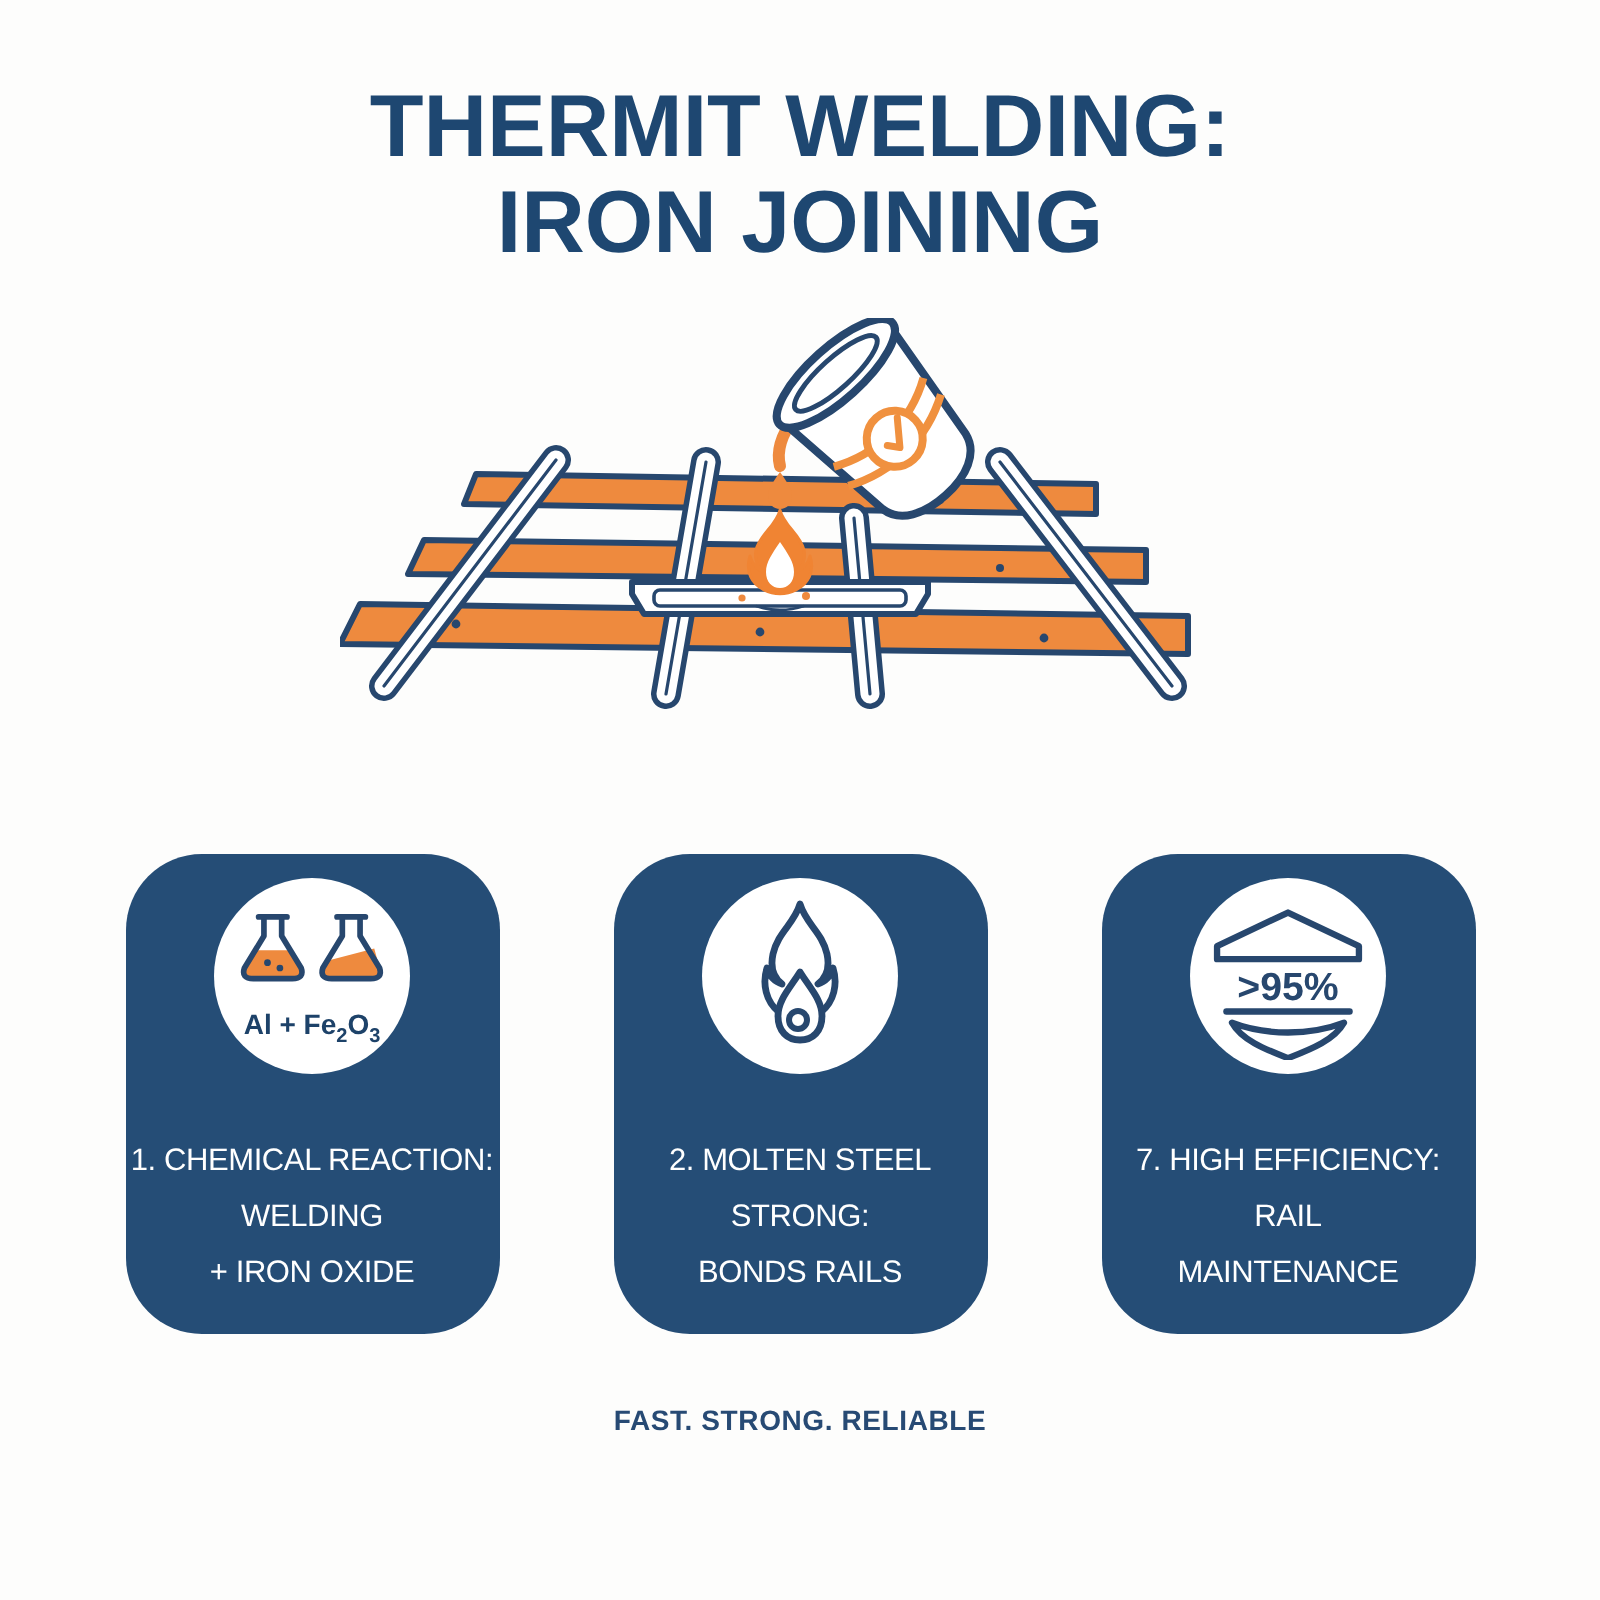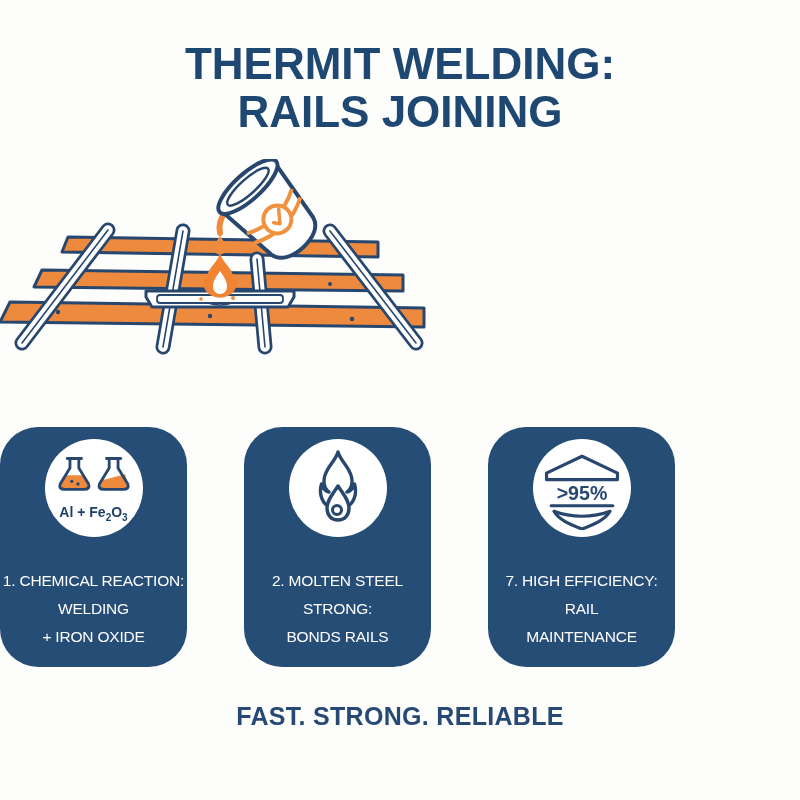--- a/index.html
+++ b/index.html
@@ -2,21 +2,21 @@
 <html><head>
 <meta charset="utf-8">
 <style>
   * { margin: 0; padding: 0; box-sizing: border-box; }
   html, body { width: 800px; height: 800px; }
   body {
     background: #fdfdfc;
     font-family: "Liberation Sans", sans-serif;
     overflow: hidden;
   }
-  .page { width: 800px; height: 800px; display: flex; flex-direction: column; }
+  .page { width: 800px; height: 800px; display: flex; flex-direction: column; align-items: center; }
 
   .title {
     margin-top: 40px;
     text-align: center;
     color: #1e4771;
     font-size: 44px;
     font-weight: 800;
     line-height: 1.1;
     letter-spacing: 0px;
   }
@@ -59,33 +59,33 @@
     font-weight: 400;
     font-size: 15.5px;
     letter-spacing: -0.2px;
     line-height: 28px;
     width: 182px;
   }
   .footer {
     margin-top: 35px;
     color: #274a74;
     font-weight: 800;
-    font-size: 25px;
+    font-size: 14px;
     letter-spacing: 0.3px;
     text-align: center;
   }
 </style>
 </head>
 <body>
 
 <div class="page">
 
   <h1 class="title">
     <div>THERMIT WELDING:</div>
-    <div>RAILS JOINING</div>
+    <div>IRON JOINING</div>
   </h1>
 
   <div class="illustration">
     <svg width="460" height="200" viewBox="0 0 460 200">
 
       <g stroke="#27476e" stroke-width="3" stroke-linejoin="round" fill="#ee8a3e">
         <polygon points="68,78 378,83 378,98 62,93"></polygon>
         <polygon points="42,111 403,116 403,132 34,128"></polygon>
         <polygon points="10,143 424,149 424,168 0,163"></polygon>
       </g>

